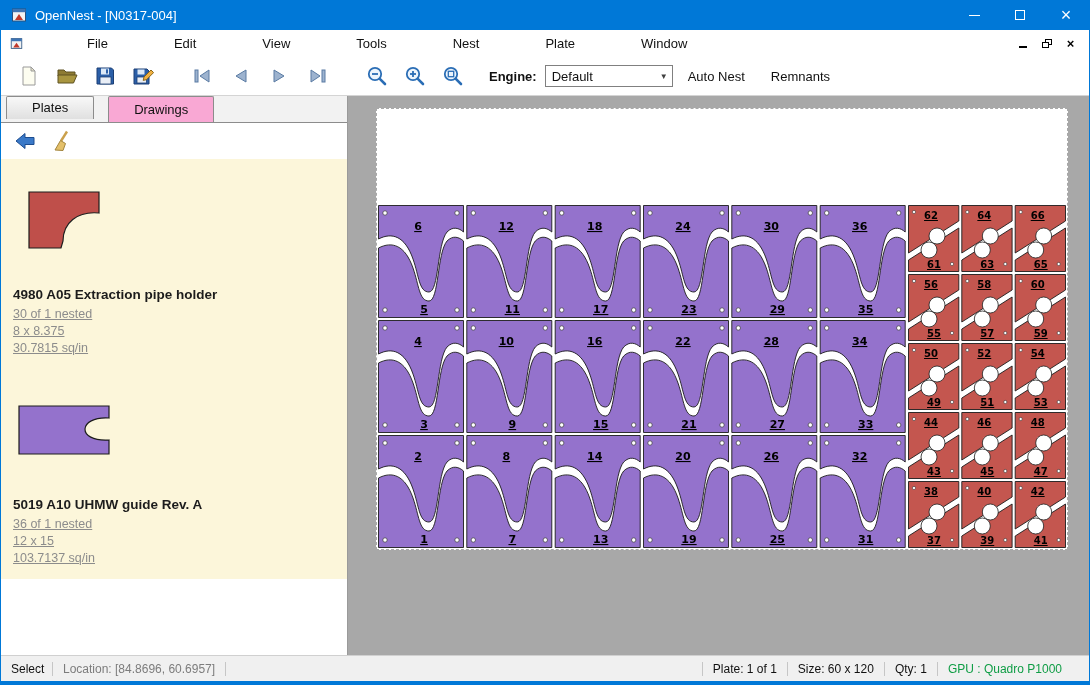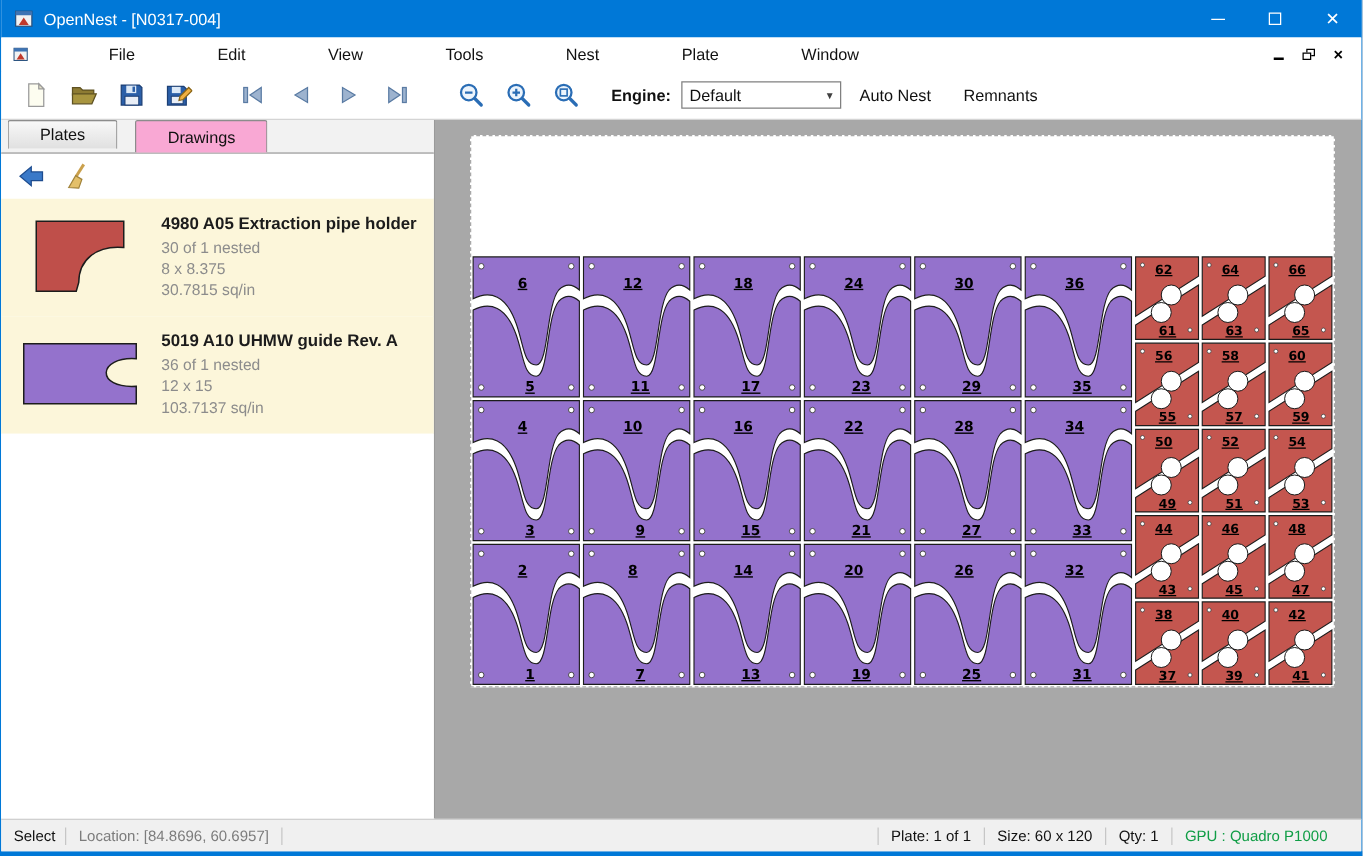--- a/index.html
+++ b/index.html
@@ -43,25 +43,25 @@
 
   
   .main{flex:1;display:flex;min-height:0;}
   .left-panel{width:347px;flex:0 0 347px;display:flex;flex-direction:column;border-right:1px solid #9a9a9a;background:#fff;}
   .tabstrip{flex:0 0 27px;height:27px;background:#f2f2f2;display:flex;padding-left:5px;border-bottom:1px solid #8c8c8c;}
   .tab{height:23px;padding:3px 25px 0;border:1px solid #8c8c8c;border-bottom:none;
     background:linear-gradient(#f8f8f8,#e0e0e0);margin-right:2px;border-radius:2px 2px 0 0;}
   .tab.active{height:26px;background:#f9a8d4;margin-bottom:-1px;padding-top:5px;z-index:2;margin-left:12px;}
   .panel-toolbar{flex:0 0 36px;height:36px;display:flex;align-items:center;padding-left:10px;gap:10px;background:#fff;}
   .ptb-btn{width:28px;height:26px;display:flex;align-items:center;justify-content:center;}
-  .drawing-item{background:#fcf6da;display:flex;padding:10px 8px 12px 12px;gap:14px;}
+  .drawing-item{background:#fcf6da;display:flex;padding:10px 8px 12px 12px;gap:14px;flex-direction:column;}
   .thumb{width:102px;flex:0 0 102px;display:flex;align-items:center;justify-content:center;}
   .d-text{padding-top:2px;}
   .d-title{font-weight:bold;font-size:13.5px;margin-bottom:4px;color:#1c1c1c;}
-  .d-line{color:#8c8c8c;font-size:12.5px;line-height:17px;}
+  .d-line{color:#8c8c8c;font-size:12.5px;line-height:17px;text-decoration:underline;}
   .panel-fill{flex:1;background:#fff;}
 
   .canvas{flex:1;background:#a8a8a8;position:relative;overflow:hidden;}
   .plate{position:absolute;left:28px;top:12px;width:692px;height:442px;background:#fff;border:1px dashed #a8a8a8;}
   #nest-svg{position:absolute;left:0;bottom:0;display:block;}
 
   
   .statusbar{flex:0 0 26px;height:26px;background:#f0f0f0;border-top:1px solid #d0d0d0;
     display:flex;align-items:center;font-size:12px;}
   .sb-cell{display:flex;align-items:center;padding:0 10px;white-space:nowrap;}

